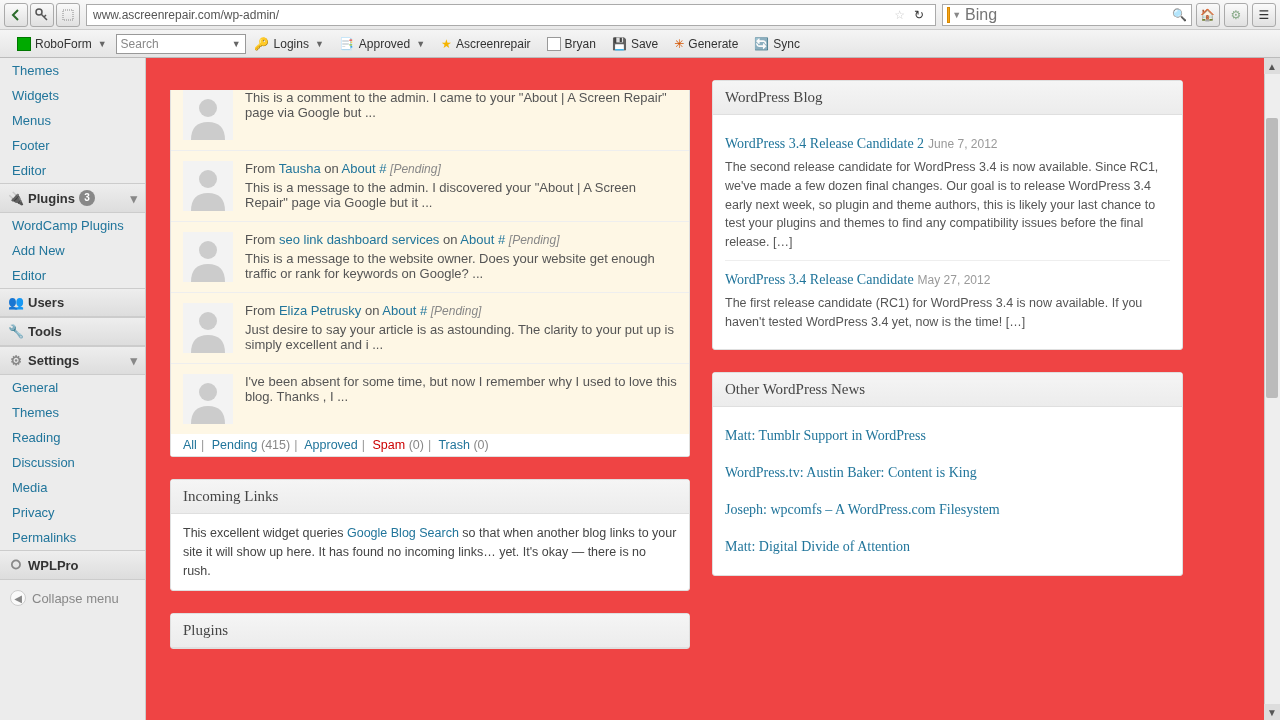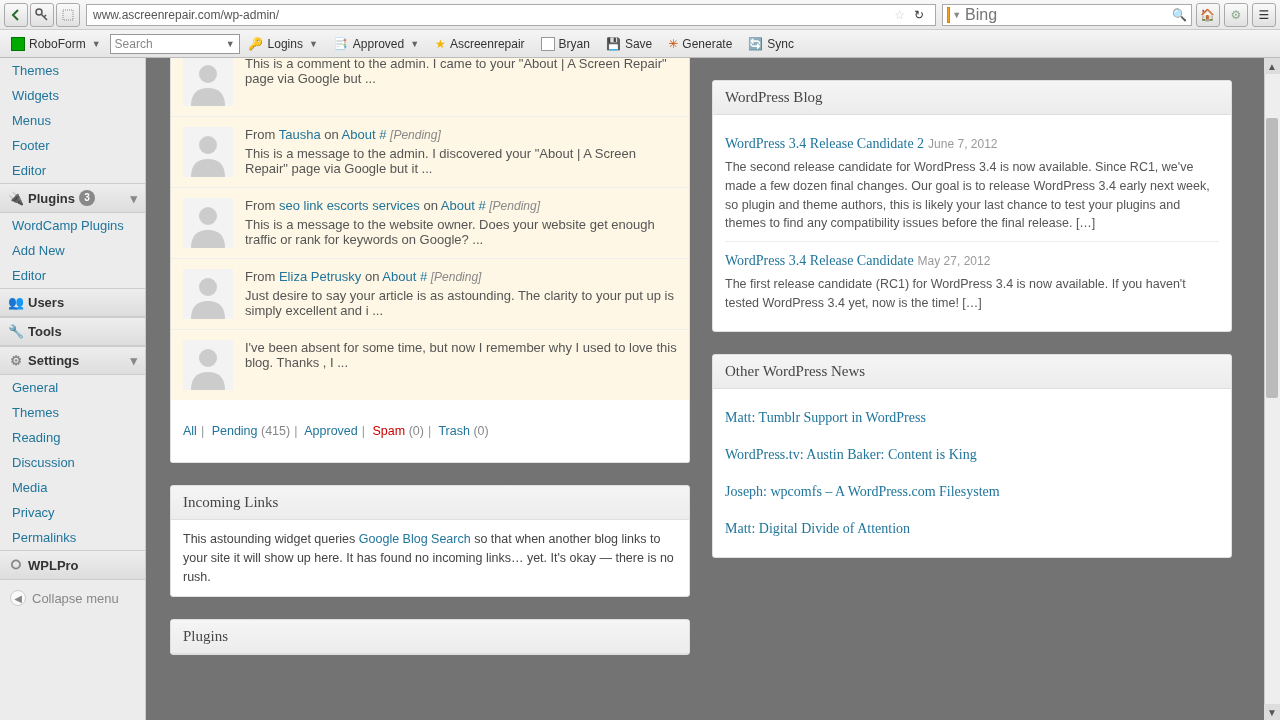--- a/index.html
+++ b/index.html
@@ -8,55 +8,55 @@
 .nav-btn { width: 24px; height: 24px; border: 1px solid #aaa; border-radius: 3px; background: linear-gradient(#fafafa,#e0e0e0); display: flex; align-items: center; justify-content: center; cursor: pointer; font-size: 13px; }
 .url-bar { flex: 1; height: 22px; border: 1px solid #aaa; background: #fff; display: flex; align-items: center; padding: 0 6px; margin: 0 4px; }
 .url-text { flex:1; color: #555; }
 .url-star { color: #ccc; margin: 0 4px; }
 .reload-btn { width: 20px; display: flex; align-items: center; justify-content: center; cursor: pointer; }
 .search-bar { width: 250px; height: 22px; border: 1px solid #aaa; background: #fff; display: flex; align-items: center; padding: 0 4px; }
 .search-engine-ico { width:16px; height:16px; background:#f8a51b; border:1px solid #d88900; margin-right:2px; }
 .search-input { flex:1; border:none; outline:none; color:#888; font-size:16px; }
 .search-mag { color:#555; cursor:pointer; }
 .square-btn { width:24px; height:24px; border:1px solid #aaa; border-radius:3px; background:linear-gradient(#fafafa,#e0e0e0); display:flex;align-items:center;justify-content:center;cursor:pointer;margin-left:2px; }
-.toolbar2 { height:28px; background:linear-gradient(#f5f5f5,#e5e5e5); border-bottom:1px solid #bbb; display:flex; align-items:center; padding:0 4px; gap:2px; }
+.toolbar2 { height:28px; background:linear-gradient(#f5f5f5,#e5e5e5); border-bottom:1px solid #bbb; display:flex; align-items:center; padding:0 10px; gap:2px; }
 .tb-btn { height:22px; padding:0 6px; border:1px solid transparent; display:flex; align-items:center; gap:4px; cursor:pointer; font-size:12px; color:#333; }
 .tb-icon { width:14px; height:14px; display:inline-block; }
 .rf-icon { background:#0a0; border:1px solid #070; }
 .rf-search { width:130px; height:20px; border:1px solid #999; background:#fff; padding:0 4px; color:#888; display:flex;align-items:center; }
 .login-ico{ color:#e6b800; }
 .bm-ico{ color:#e67e22; }
 .star-ico{ color:#f5b400; }
 .bryan-ico{ width:14px;height:14px;background:#fff;border:1px solid #999; }
 .save-ico{ color:#27ae60; }
 .gen-ico{ color:#d35400; }
 .sync-ico{ color:#c0392b; }
-.content-area { position:relative; height:662px; overflow:hidden; display:flex; background:#737373; }
+.content-area { position:relative; height:662px; overflow:hidden; display:flex; background:#ef4444; }
 .sidebar { width:146px; background:#ececec; border-right:1px solid #ccc; padding-top:0; font-size:13px; color:#21759b; }
 .sb-item { padding:5px 10px 5px 12px; cursor:pointer; color:#21759b; font-size:13px; }
 .sb-head { display:flex; align-items:center; padding:6px 8px; font-weight:bold; color:#333; background:linear-gradient(#eee,#ddd); border-top:1px solid #ccc; border-bottom:1px solid #ccc; cursor:pointer; font-size:13px; }
 .sb-head .expand { margin-left:auto; color:#888; }
 .sb-head-icon{ width:16px; display:inline-flex; justify-content:center; margin-right:4px; color:#888; }
 .badge { display:inline-block; min-width:16px; height:16px; border-radius:8px; background:#888; color:#fff; font-size:10px; text-align:center; line-height:16px; margin-left:4px; padding:0 4px; }
 .collapse-wrap { display:flex; align-items:center; padding:10px; color:#888; cursor:pointer; }
 .collapse-ico { width:16px; height:16px; border-radius:8px; border:1px solid #ccc; background:#fafafa; display:flex;align-items:center;justify-content:center; margin-right:6px; font-size:10px; color:#888;}
 .main { flex:1; padding:0 18px 0 24px; overflow:hidden; display:flex; gap:22px; }
 .col-left { width:520px; }
-.col-right { width:520px; }
+.col-right { width:471px; }
 .widget { background:#fff; border:1px solid #dfdfdf; border-radius:3px; margin-bottom:22px; }
 .widget-head { background:linear-gradient(#f5f5f5,#ececec); border-bottom:1px solid #dfdfdf; padding:8px 12px; font-family:Georgia,serif; font-size:15px; color:#464646; }
 .widget-body { padding:10px 12px; font-size:12.5px; color:#444; line-height:1.5; }
 .comment { display:flex; gap:12px; padding:10px 12px; border-bottom:1px solid #eee; background:#fef7e5; }
 .avatar { width:50px; height:50px; background:#f0f0f0; display:flex; align-items:center; justify-content:center; flex-shrink:0; }
 .avatar svg { width:50px; height:50px; }
 .comment-body { flex:1; font-size:13px; color:#555; }
 .from-line { color:#555; margin-bottom:4px; }
 .link { color:#21759b; text-decoration:none; cursor:pointer; }
 .pending-tag { color:#888; font-style:italic; font-size:12px; }
-.filter-row { padding:24px 12px; background:#fff; font-size:12.5px; color:#21759b; }
+.filter-row { padding:4px 12px; background:#fff; font-size:12.5px; color:#21759b; }
 .filter-row span.sep { color:#999; margin:0 4px; }
 .filter-row span.count { color:#888; }
 .filter-row .spam { color:#c00; }
 .news-item { padding:8px 0; border-bottom:1px solid #eee; }
 .news-item:last-child { border-bottom:none; }
 .news-title { color:#21759b; font-family:Georgia,serif; font-size:14px; cursor:pointer; }
 .news-date { color:#999; font-size:12px; margin-left:4px; }
 .news-body { color:#555; margin-top:4px; font-size:12.5px; line-height:1.5; }
 .other-news-item { padding:8px 0; color:#21759b; font-family:Georgia,serif; font-size:14px; cursor:pointer; }
 .scrollbar { position:absolute; right:0; top:0; width:16px; height:100%; background:#eee; border-left:1px solid #ccc; }
@@ -197,21 +197,21 @@
     <div class="collapse-wrap">
       <span class="collapse-ico">◀</span>
       <span>Collapse menu</span>
     </div>
   </div>
 
   <div class="main">
     <div class="col-left">
 
       <div class="widget" style="border-top:none; border-radius:0 0 3px 3px; margin-top:-2px;">
-        <div class="comment" style="padding-top:0;">
+        <div class="comment" style="padding-top:0;margin-top:34px;">
           <div class="avatar">
               <svg viewBox="0 0 50 50">
                 <rect width="50" height="50" fill="#f3f3f3"></rect>
                 <circle cx="25" cy="18" r="9" fill="#ccc"></circle>
                 <path d="M8 50 Q8 32 25 32 Q42 32 42 50 Z" fill="#ccc"></path>
               </svg>
             </div>
           <div class="comment-body">
             <div>This is a comment to the admin. I came to your "About | A Screen Repair" page via Google but ...</div>
           </div>
@@ -231,21 +231,21 @@
         </div>
         <div class="comment">
           <div class="avatar">
               <svg viewBox="0 0 50 50">
                 <rect width="50" height="50" fill="#f3f3f3"></rect>
                 <circle cx="25" cy="18" r="9" fill="#ccc"></circle>
                 <path d="M8 50 Q8 32 25 32 Q42 32 42 50 Z" fill="#ccc"></path>
               </svg>
             </div>
           <div class="comment-body">
-            <div class="from-line"><span>From </span><a class="link">seo link escorts services</a><span> on </span><a class="link">About #</a> <span class="pending-tag">[Pending]</span></div>
+            <div class="from-line"><span>From </span><a class="link">seo link dashboard services</a><span> on </span><a class="link">About #</a> <span class="pending-tag">[Pending]</span></div>
             <div>This is a message to the website owner. Does your website get enough traffic or rank for keywords on Google? ...</div>
           </div>
         </div>
         <div class="comment">
           <div class="avatar">
               <svg viewBox="0 0 50 50">
                 <rect width="50" height="50" fill="#f3f3f3"></rect>
                 <circle cx="25" cy="18" r="9" fill="#ccc"></circle>
                 <path d="M8 50 Q8 32 25 32 Q42 32 42 50 Z" fill="#ccc"></path>
               </svg>
@@ -272,21 +272,21 @@
           <a class="link">Pending</a> <span class="count">(415)</span><span class="sep">|</span>
           <a class="link">Approved</a><span class="sep">|</span>
           <a class="link spam">Spam</a> <span class="count">(0)</span><span class="sep">|</span>
           <a class="link">Trash</a> <span class="count">(0)</span>
         </div>
       </div>
 
       <div class="widget">
         <div class="widget-head">Incoming Links</div>
         <div class="widget-body">
-          <span>This astounding widget queries </span><a class="link">Google Blog Search</a><span> so that when another blog links to your site it will show up here. It has found no incoming links… yet. It's okay — there is no rush.</span>
+          <span>This excellent widget queries </span><a class="link">Google Blog Search</a><span> so that when another blog links to your site it will show up here. It has found no incoming links… yet. It's okay — there is no rush.</span>
         </div>
       </div>
 
       <div class="widget">
         <div class="widget-head">Plugins</div>
       </div>
     </div>
 
     <div class="col-right">
       <div style="height:22px;"></div>

